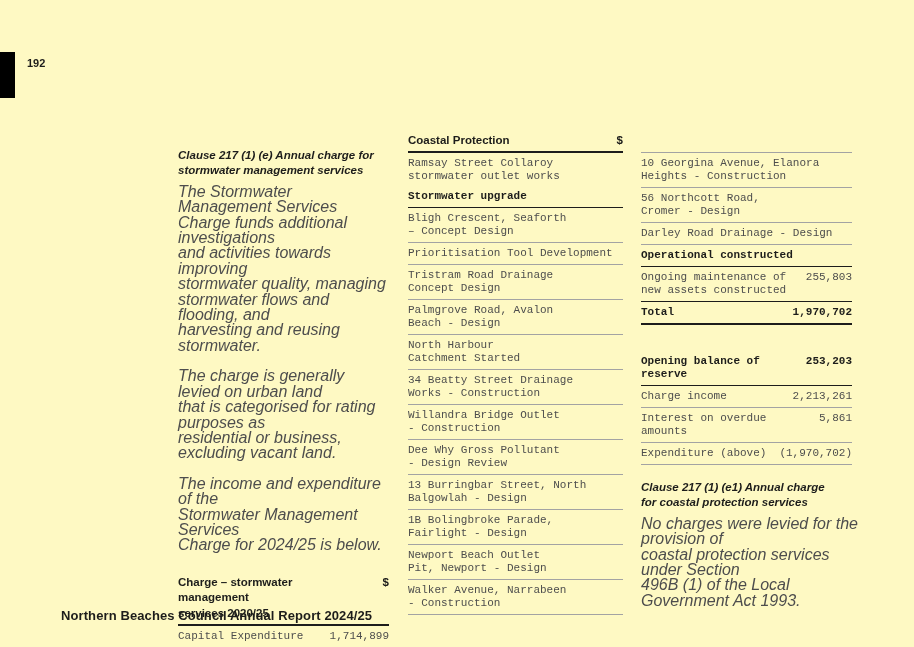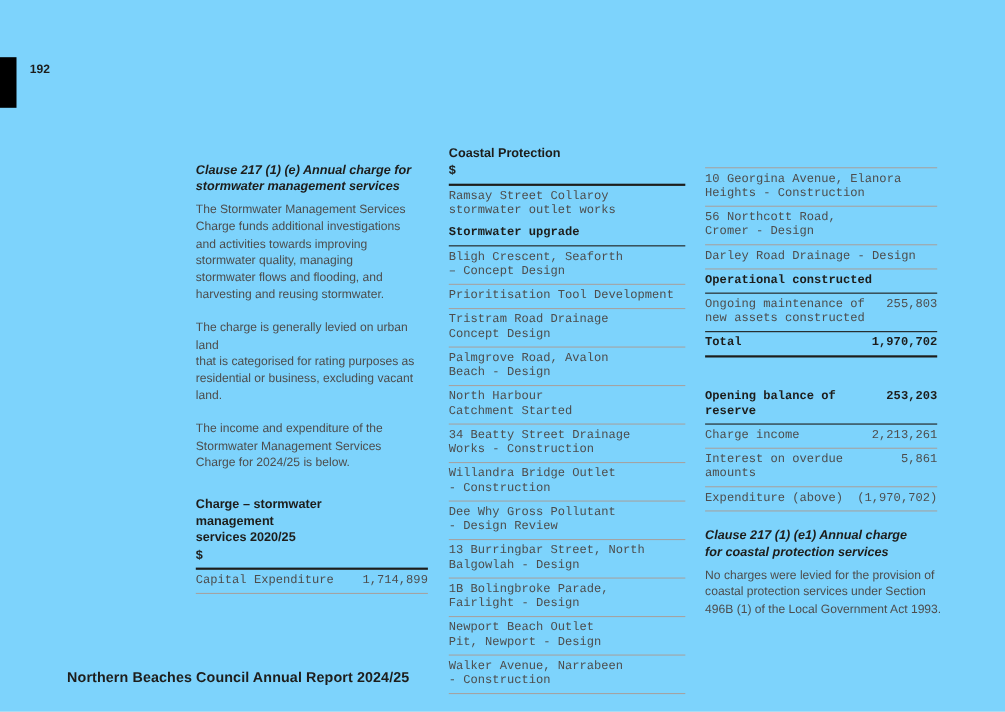--- a/index.html
+++ b/index.html
@@ -1,20 +1,20 @@
 <!DOCTYPE html>
 <html><head>
 <meta charset="utf-8">
 <style>
   * { box-sizing: border-box; margin: 0; padding: 0; }
   html, body { background: #e8e8e8; }
   .page {
     position: relative;
     width: 914px; height: 647px;
-    background: #7dd3fc;
+    background: #fef9c3;
     font-family: "Liberation Sans", sans-serif;
     overflow: hidden;
     margin: 0 auto;
   }
   .edge-tab {
     position: absolute; left: 0; top: 52px;
     width: 15px; height: 46px; background: #000000;
   }
   .page-number {
     position: absolute; left: 27px; top: 57px;
@@ -25,30 +25,31 @@
   .col-mid   { position: absolute; left: 408px; top: 133px; width: 215px; }
   .col-right { position: absolute; left: 641px; top: 152px; width: 211px; }
 
   .clause-heading {
     font-size: 11.5px; line-height: 15.4px;
     font-weight: bold; font-style: italic;
     color: #1d1d1b; white-space: pre-line;
     margin-bottom: 5px;
   }
   .para {
-    font-size: 11px; line-height: 15.4px;
+    font-size: 16px; line-height: 15.4px;
     color: #4d4d4d; white-space: pre-line;
     margin-bottom: 15px;
+    font-style: italic;
   }
 
   
   .thead {
     display: flex; justify-content: space-between; align-items: flex-start;
     font-size: 11.5px; line-height: 15.4px; font-weight: bold; color: #1d1d1b;
-    border-bottom: 2px solid #1d1d1b; padding-bottom: 3px; flex-direction: column;
+    border-bottom: 2px solid #1d1d1b; padding-bottom: 3px;
   }
   .thead .ttitle { white-space: pre-line; }
   .thead .tcurrency { white-space: nowrap; }
 
   .trow {
     display: flex; justify-content: space-between; align-items: flex-start;
     font-size: 11px; line-height: 13px; color: #4d4d4d;
     border-bottom: 1px solid #a3a3a3;
     padding: 4px 0 4px 0;
     font-family: Liberation Mono, monospace;

